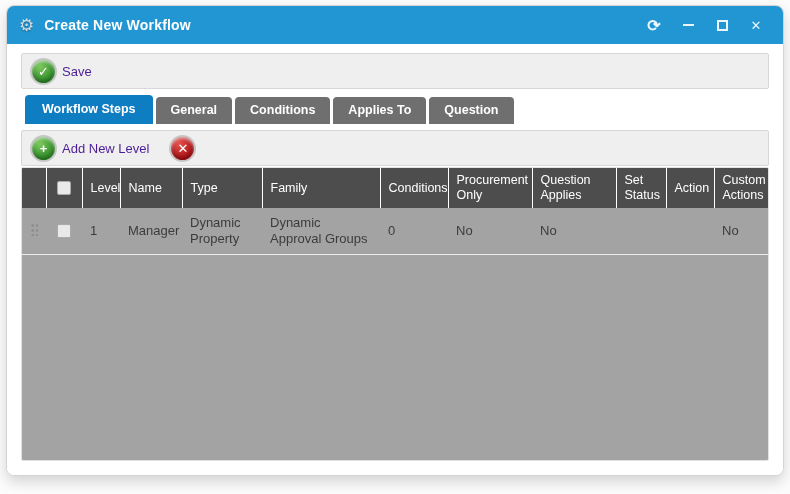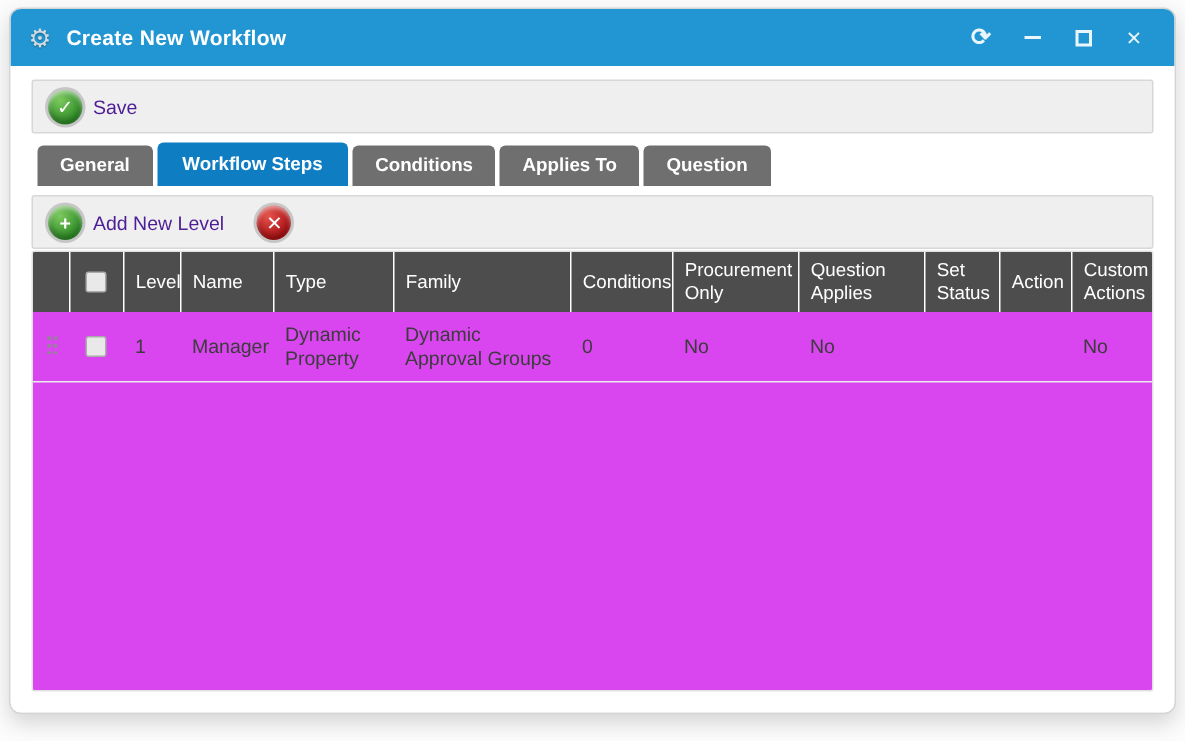--- a/index.html
+++ b/index.html
@@ -121,21 +121,21 @@
     background: #0f7dc2;
     padding: 7px 17px 8px 17px;
   }
   
   .grid-wrap {
     flex: 1;
     border: 1px solid #e1e1e1;
     border-radius: 2px;
     margin-top: 1px;
     overflow: hidden;
-    background: #d946ef;
+    background: #a3a3a3;
     min-height: 0;
   }
   table.grid {
     width: 100%;
     border-collapse: collapse;
     table-layout: fixed;
   }
   .grid thead th {
     background: #4d4d4d;
     color: #ffffff;
@@ -206,22 +206,22 @@
   <div class="content">
 
     <div class="bar">
       <button class="tool">
         <span class="circle-icon circle-green">✓</span>
         <span class="tool-label">Save</span>
       </button>
     </div>
 
     <div class="tabs">
+      <button class="tab active">Workflow Steps</button>
       <button class="tab">General</button>
-      <button class="tab active">Workflow Steps</button>
       <button class="tab">Conditions</button>
       <button class="tab">Applies To</button>
       <button class="tab">Question</button>
     </div>
 
     <div class="bar">
       <button class="tool">
         <span class="circle-icon circle-green">+</span>
         <span class="tool-label">Add New Level</span>
       </button>

